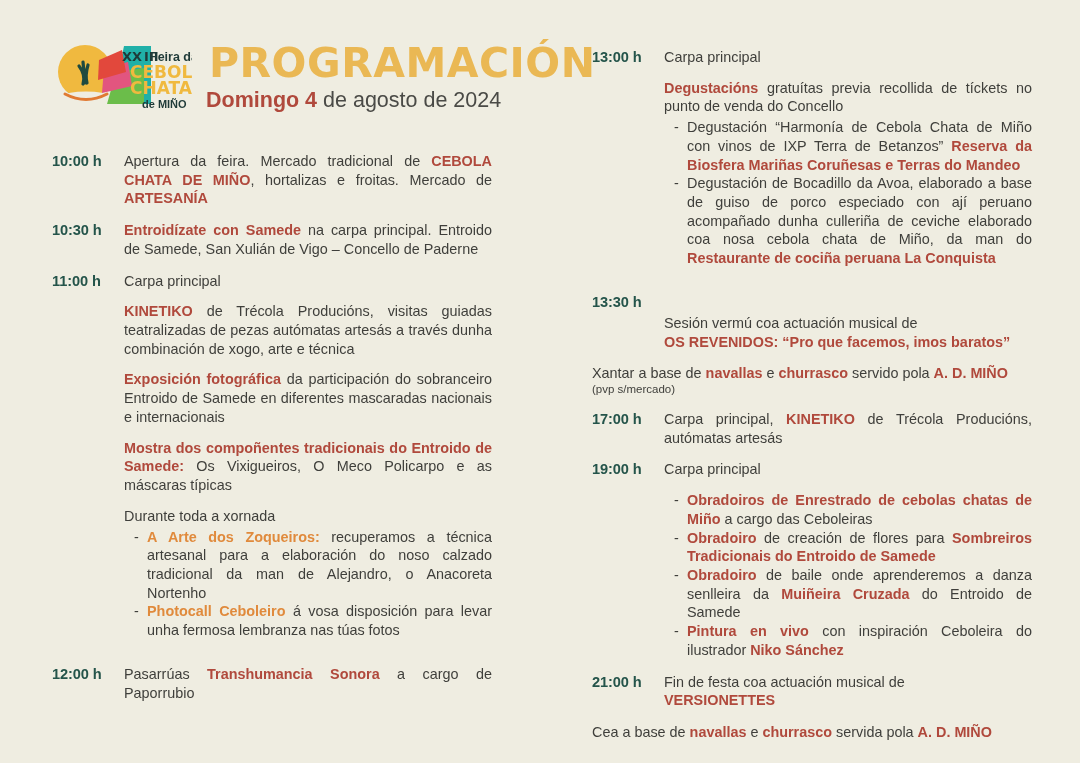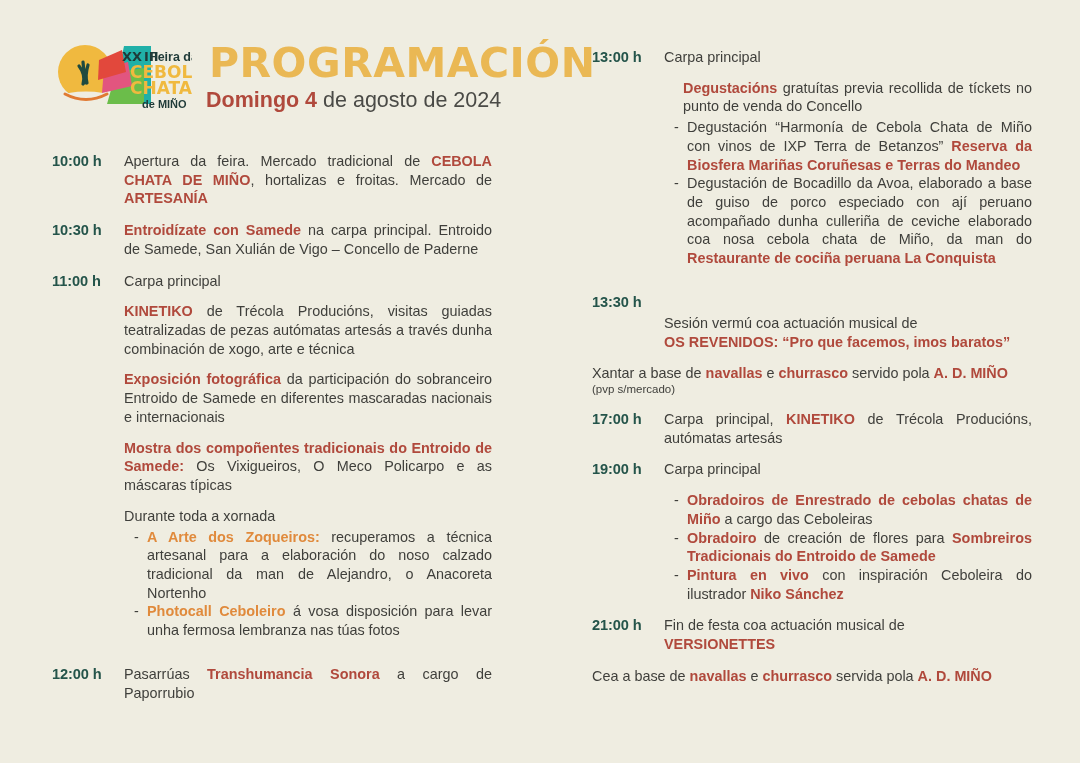--- a/index.html
+++ b/index.html
@@ -177,21 +177,21 @@
           <p class="para" style="margin-bottom: 0px;"><span>Pasarrúas </span><span class="r">Transhumancia Sonora</span><span> a cargo de Paporrubio</span></p>
         </div>
       </div>
     </div>
 
   <div class="col col-right" id="col-right">
       <div class="entry">
         <div class="time">13:00 h</div>
         <div class="body">
           <p class="para"><span>Carpa principal</span></p>
-          <p class="para" style="margin-bottom: 2px; margin-left: 19px;"><span class="r">Degustacións</span><span> gratuítas previa recollida de tíckets no punto de venda do Concello</span></p>
+          <p class="para" style="margin-bottom: 2px;"><span class="r">Degustacións</span><span> gratuítas previa recollida de tíckets no punto de venda do Concello</span></p>
           <ul class="dash indent" style="margin-bottom: 12px;">
             <li><span>Degustación “Harmonía de Cebola Chata de Miño con vinos de IXP Terra de Betanzos” </span><span class="r">Reserva da Biosfera Mariñas Coruñesas e Terras do Mandeo</span></li>
             <li><span>Degustación de Bocadillo da Avoa, elaborado a base de guiso de porco especiado con ají peruano acompañado dunha culleriña de ceviche elaborado coa nosa cebola chata de Miño, da man do </span><span class="r">Restaurante de cociña peruana La Conquista</span></li>
           </ul>
         </div>
       </div>
       <div class="entry">
         <div class="time">13:30 h</div>
         <div class="body nojust">
           <p class="para nojust" style="margin-bottom: 0px; margin-top: 21px;"><span>Sesión vermú coa actuación musical de </span><br><span class="r">OS REVENIDOS: “Pro que facemos, imos baratos”</span></p>
@@ -204,20 +204,21 @@
           <p class="para" style="margin-bottom: 0px;"><span>Carpa principal, </span><span class="r">KINETIKO</span><span> de Trécola Producións, autómatas artesás</span></p>
         </div>
       </div>
       <div class="entry">
         <div class="time">19:00 h</div>
         <div class="body">
           <p class="para"><span>Carpa principal</span></p>
           <ul class="dash indent">
             <li><span class="r">Obradoiros de Enrestrado de cebolas chatas de Miño</span><span> a cargo das Ceboleiras</span></li>
             <li><span class="r">Obradoiro</span><span> de creación de flores para </span><span class="r">Sombreiros Tradicionais do Entroido de Samede</span></li>
+            <li><span class="r">Obradoiro</span><span> de baile onde aprenderemos a danza senlleira da </span><span class="r">Muiñeira Cruzada</span><span> do Entroido de Samede</span></li>
             <li><span class="r">Pintura en vivo</span><span> con inspiración Ceboleira do ilustrador </span><span class="r">Niko Sánchez</span></li>
           </ul>
         </div>
       </div>
       <div class="entry">
         <div class="time">21:00 h</div>
         <div class="body nojust">
           <p class="para nojust" style="margin-bottom: 0px;"><span>Fin de festa coa actuación musical de </span><br><span class="r">VERSIONETTES</span></p>
         </div>
       </div>

